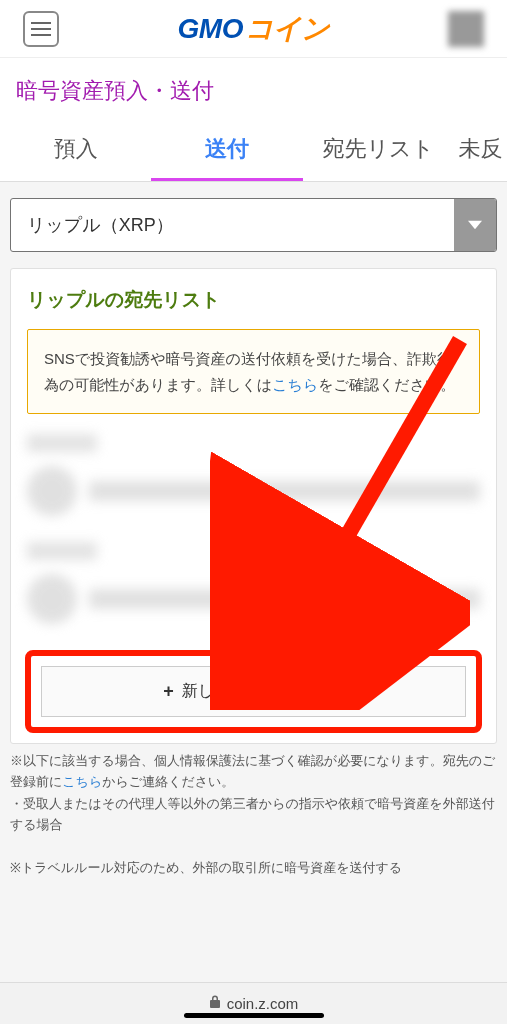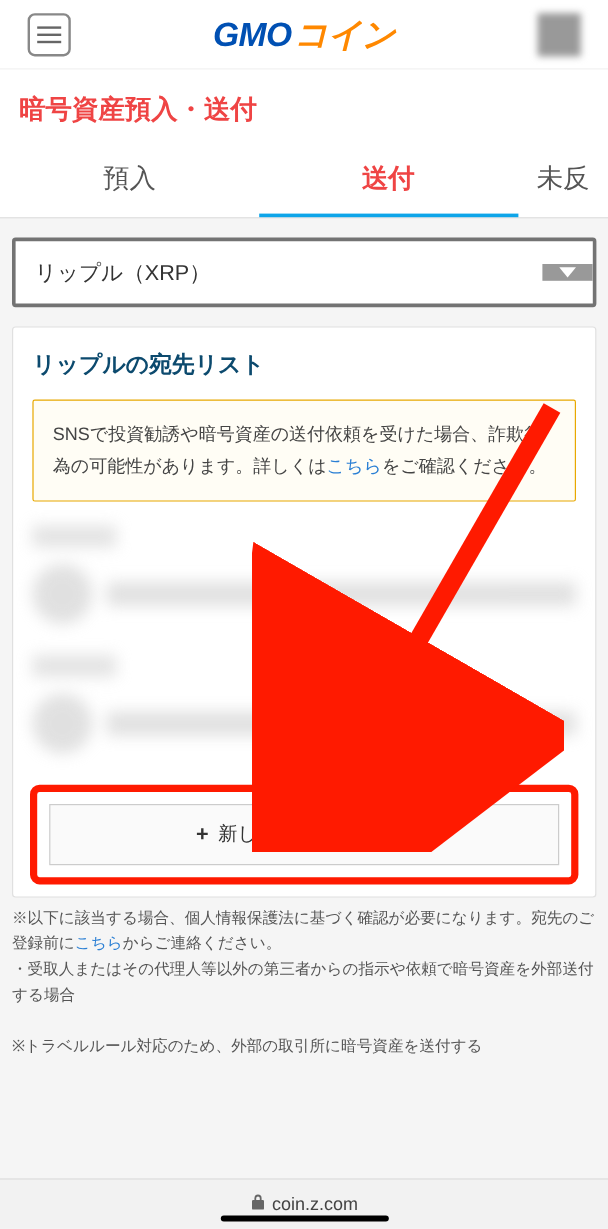--- a/index.html
+++ b/index.html
@@ -41,55 +41,54 @@
     .logo-gmo { color: #0050b3; }
     .logo-coin { color: #ff8800; margin-left: 2px; }
     .avatar {
       width: 36px; height: 36px;
       background: #999;
       filter: blur(3px);
     }
     .page-title {
       padding: 18px 16px 14px;
       font-size: 22px;
-      font-weight: 700;
-      color: #ef4444;
+      font-weight: 400;
+      color: #a21caf;
       background: #fff;
     }
     .tabs {
       display: flex;
       background: #fff;
       border-bottom: 1px solid #ddd;
     }
     .tab {
       flex: 1;
       text-align: center;
       padding: 14px 0;
       font-size: 22px;
       color: #555;
       cursor: pointer;
       white-space: nowrap;
     }
     .tab.active {
-      color: #ef4444;
+      color: #3b82f6;
       font-weight: 700;
-      border-bottom: 3px solid #0ea5e9;
+      border-bottom: 3px solid #d946ef;
     }
     .tab.partial {
       flex: 0.35;
       color: #555;
     }
     .content { padding: 16px 10px 0; }
     .select-box {
       display: flex;
-      border: 3px solid #737373;
+      border: 1px solid #737373;
       border-radius: 3px;
       overflow: hidden;
       background: #fff;
-      align-items: center;
     }
     .select-label {
       flex: 1;
       padding: 14px 16px;
       font-size: 18px;
       color: #333;
     }
     .select-arrow {
       width: 42px;
       background: #999;
@@ -99,21 +98,21 @@
     .card {
       background: #fff;
       border: 1px solid #e0e0e0;
       border-radius: 3px;
       margin-top: 16px;
       padding: 18px 16px 0;
     }
     .card-title {
       font-size: 19px;
       font-weight: 700;
-      color: #0c4a6e;
+      color: #4d7c0f;
       margin-bottom: 16px;
     }
     .notice {
       border: 1px solid #e8a800;
       background: #fffdf5;
       padding: 16px;
       font-size: 15px;
       line-height: 1.7;
       color: #444;
       border-radius: 2px;
@@ -204,20 +203,21 @@
     <span class="logo-coin">コイン</span>
   </div>
   <div class="avatar"></div>
 </div>
 
 <div class="page-title">暗号資産預入・送付</div>
 
 <div class="tabs">
   <div class="tab">預入</div>
   <div class="tab active">送付</div>
+  <div class="tab">宛先リスト</div>
   <div class="tab partial">未反</div>
 </div>
 
 <div class="content">
   <div class="select-box">
     <div class="select-label">リップル（XRP）</div>
     <div class="select-arrow">
       <svg viewBox="0 0 10 10">
           <path d="M0 2 L5 8 L10 2 Z"></path>
         </svg>

